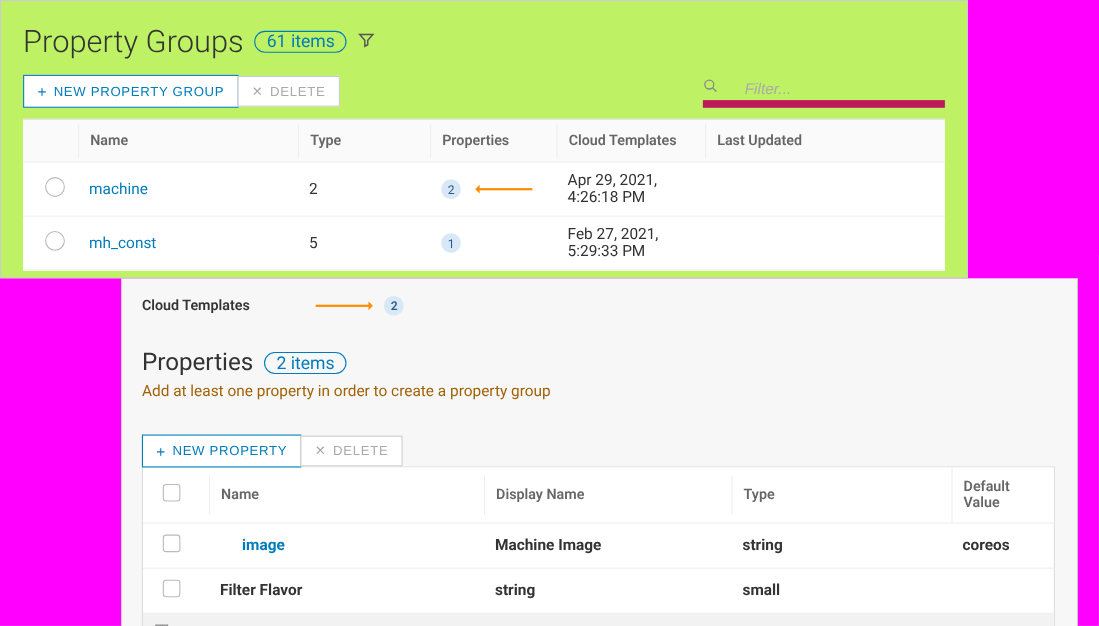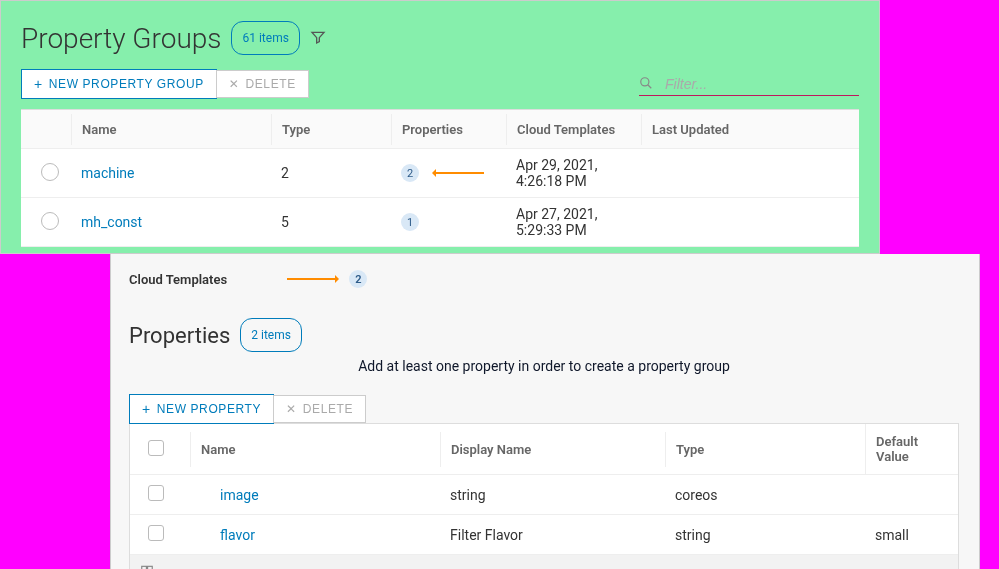--- a/index.html
+++ b/index.html
@@ -7,21 +7,21 @@
     margin: 0;
     font-family: -apple-system, BlinkMacSystemFont, "Segoe UI", Roboto, "Helvetica Neue", Arial, sans-serif;
     background: #ff00ff;
     width: 999px;
     height: 569px;
     overflow: hidden;
     font-size: 14px;
     color: #333;
   }
   .top-panel {
-    background: #86efac;
+    background: #bef264;
     border: 1px solid #ccc;
     margin: 0;
     width: 880px;
     position: relative;
     left: 0;
     top: 0;
     padding: 20px 20px 6px 20px;
   }
   .page-title-row {
     display: flex;
@@ -35,23 +35,23 @@
     color: #333;
     margin: 0;
   }
   .pill {
     display: inline-flex;
     align-items: center;
     justify-content: center;
     border: 1px solid #007cbb;
     border-radius: 12px;
     color: #007cbb;
-    font-size: 12px;
+    font-size: 16px;
     padding: 1px 10px;
-    height: 34px;
+    height: 20px;
   }
   .filter-icon svg { stroke: #555; }
   .action-row {
     display: flex;
     align-items: center;
     margin-bottom: 10px;
   }
   .btn {
     display: inline-flex;
     align-items: center;
@@ -69,23 +69,23 @@
     border: 1px solid #ccc;
     color: #aaa;
     background: #fff;
     margin-left: -1px;
   }
   .btn .plus { font-weight: 400; font-size: 14px; }
   .btn-ghost .x { font-size: 12px; }
   .spacer { flex: 1; }
   .search-box {
     display: flex;
-    align-items: flex-end;
-    gap: 10px;
-    border-bottom: 1px solid #be185d;
+    align-items: center;
+    gap: 22px;
+    border-bottom: 7px solid #be185d;
     width: 220px;
     padding: 2px 0;
   }
   .search-box input {
     border: none;
     outline: none;
     background: transparent;
     font-size: 14px;
     color: #555;
     width: 100%;
@@ -144,29 +144,30 @@
     border: 1px solid #ccc;
     border-top: none;
     padding: 16px 20px 14px 18px;
   }
   .ct-row {
     display: flex; align-items: center; gap: 60px; font-weight: 600; color: #333; font-size: 13px;
     margin-bottom: 30px;
   }
   .props-title-row { display: flex; align-items: center; gap: 10px; margin-bottom: 6px; }
   .props-title { font-size: 22px; font-weight: 400; margin: 0; color: #333; }
-  .helper { color: #0f172a; font-size: 14px; margin-bottom: 20px; text-align: center; }
+  .helper { color: #a16207; font-size: 14px; margin-bottom: 31px; }
 
   .grid2-wrap { border: 1px solid #ddd; background: #fff; }
   .grid2 .head, .grid2 .row {
     display: grid;
     grid-template-columns: 60px 250px 225px 200px 1fr;
     align-items: center;
     min-height: 40px;
     border-bottom: 1px solid #eee;
+    font-weight: bold;
   }
   .grid2 .head {
     background: #fff;
     font-weight: 600; color: #666; font-size: 13px;
   }
   .grid2 .head > div { border-left: 1px solid #eee; padding: 10px 10px; }
   .grid2 .head > div:first-child { border-left: none; }
   .grid2 .row > div { padding: 10px 10px; }
   .checkbox {
     width: 16px; height: 16px; border: 1.5px solid #bbb; border-radius: 3px; display: inline-block;
@@ -231,21 +232,21 @@
         <span style="display:inline-block;width:8px"></span>
         <span class="arrow left"></span>
       </div>
       <div>Apr 29, 2021, 4:26:18 PM</div>
     </div>
     <div class="row">
       <div><span class="radio"></span></div>
       <div><span class="link">mh_const</span></div>
       <div>5</div>
       <div><span class="badge">1</span></div>
-      <div>Apr 27, 2021, 5:29:33 PM</div>
+      <div>Feb 27, 2021, 5:29:33 PM</div>
     </div>
   </div>
 </div>
 
 <div class="lower-wrap">
   <div class="ct-row">
     <span>Cloud Templates</span>
     <span style="display:flex;align-items:center;gap:12px">
       <span class="arrow right"></span>
       <span class="badge">2</span>
@@ -273,26 +274,26 @@
     <div class="head">
       <div><span class="checkbox"></span></div>
       <div>Name</div>
       <div>Display Name</div>
       <div>Type</div>
       <div>Default Value</div>
     </div>
     <div class="row">
       <div><span class="checkbox"></span></div>
       <div class="name-indent"><span class="link">image</span></div>
+      <div>Machine Image</div>
       <div>string</div>
       <div>coreos</div>
     </div>
     <div class="row">
       <div><span class="checkbox"></span></div>
-      <div class="name-indent"><span class="link">flavor</span></div>
       <div>Filter Flavor</div>
       <div>string</div>
       <div>small</div>
     </div>
     <div class="footer">
       <span class="col-icon">
         <svg width="14" height="14" viewBox="0 0 24 24" fill="none" stroke-width="2">
             <rect x="3" y="4" width="8" height="16"></rect>
             <rect x="13" y="4" width="8" height="16"></rect>
           </svg>

